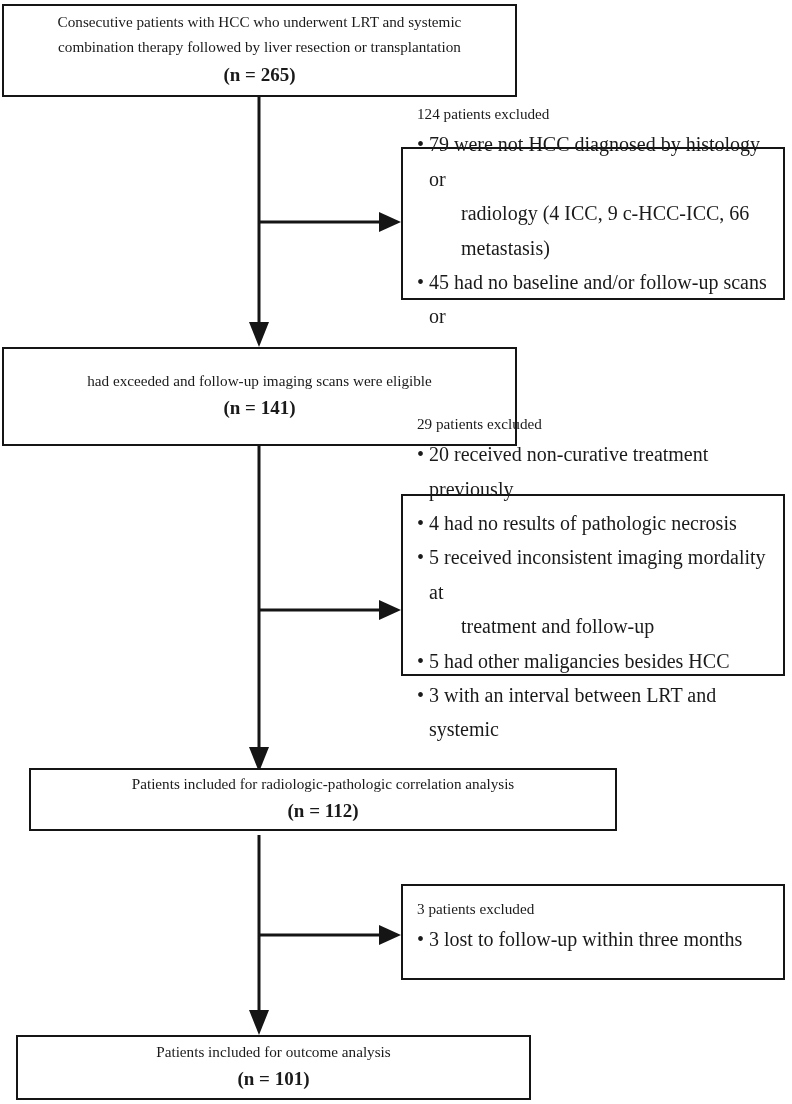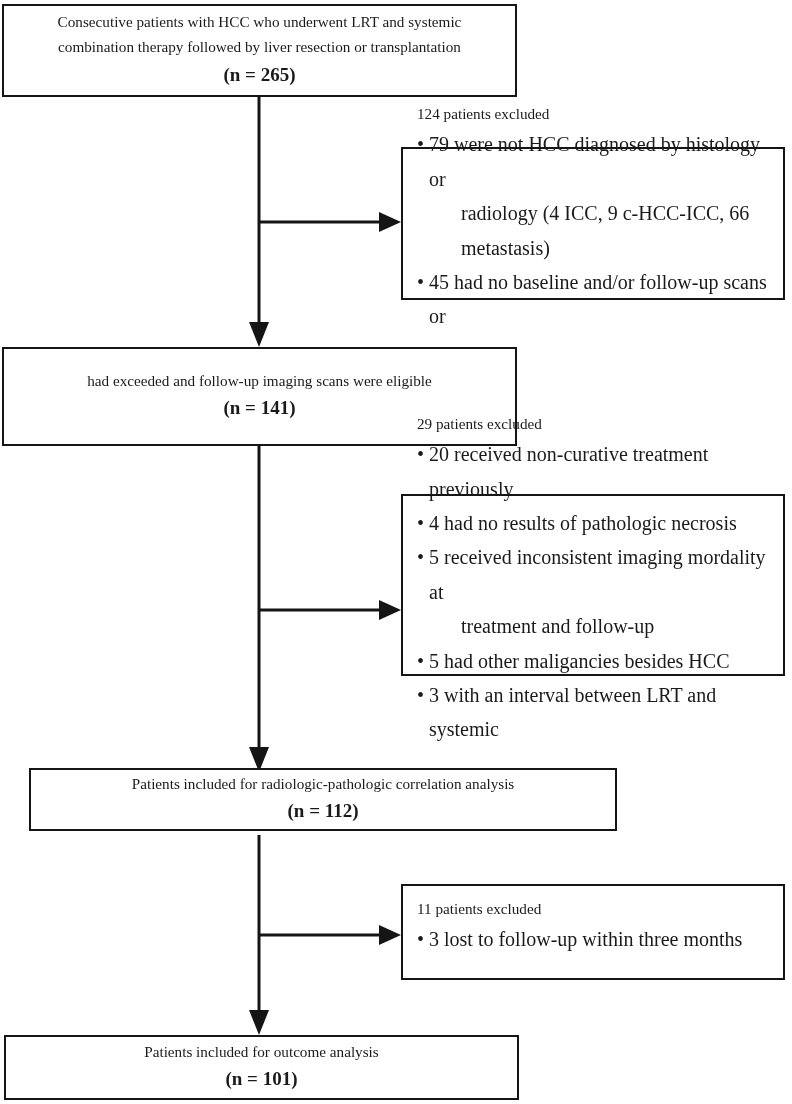--- a/index.html
+++ b/index.html
@@ -152,24 +152,24 @@
     </li>
   </ul>
 </div>
 
 <div class="node primary-node" style="left:2px; top:768px; width:588px; height:63px;margin-left:27px;">
   <div class="primary-line">Patients included for radiologic-pathologic correlation analysis</div>
   <div class="primary-count">(n = 112)</div>
 </div>
 
 <div class="node exclusion-node" style="left:401px; top:884px; width:384px; height:96px;">
-  <div class="exclusion-title">11 patients excluded</div>
+  <div class="exclusion-title">3 patients excluded</div>
   <ul class="exclusion-list">
     <li class="exclusion-item">
       <span>3 lost to follow-up within three months</span>
     </li>
   </ul>
 </div>
 
-<div class="node primary-node" style="left:4px; top:1035px; width:515px; height:65px;">
+<div class="node primary-node" style="left:16px; top:1035px; width:515px; height:65px;">
   <div class="primary-line">Patients included for outcome analysis</div>
   <div class="primary-count">(n = 101)</div>
 </div>
 
 </body></html>

